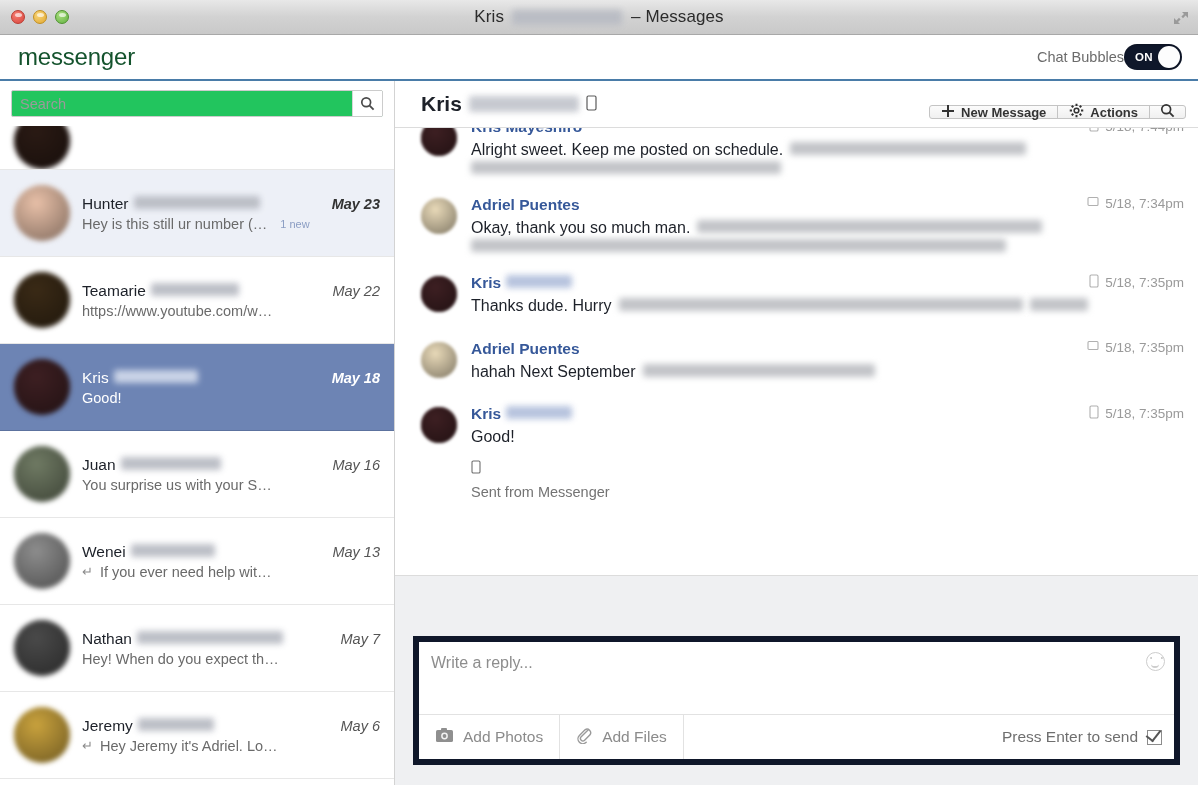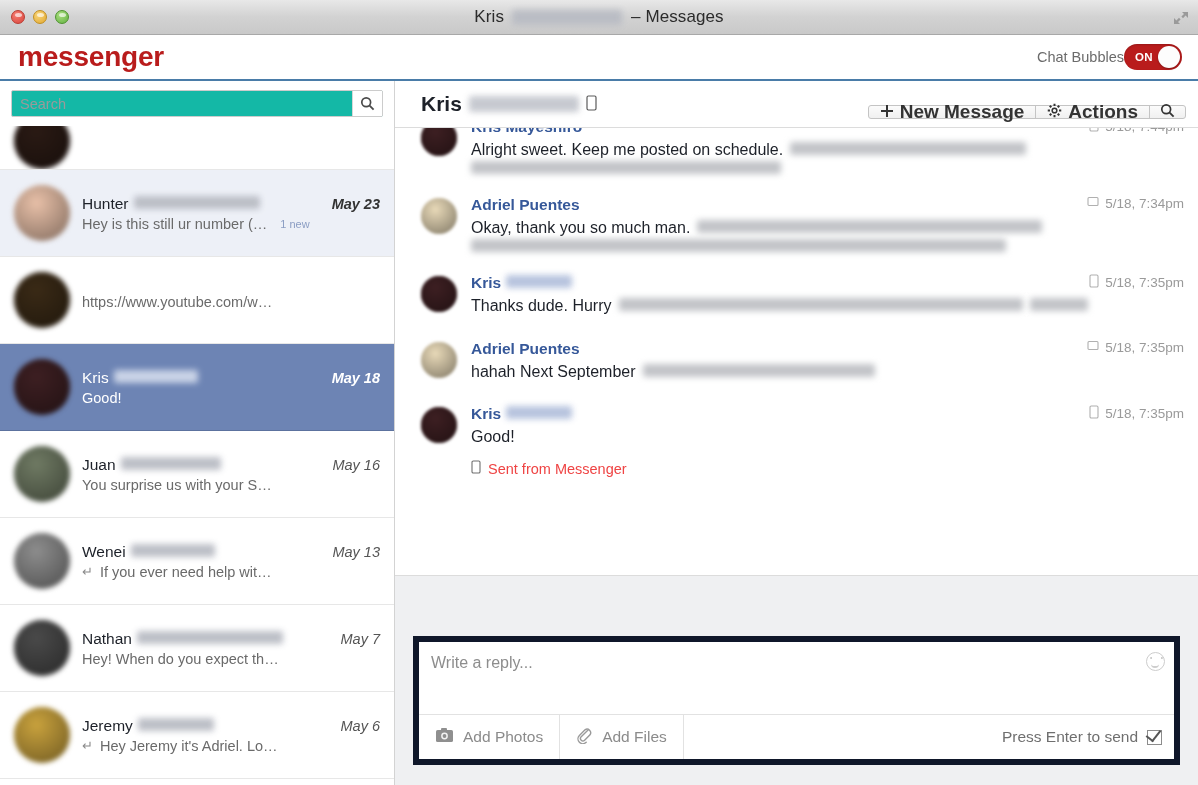--- a/index.html
+++ b/index.html
@@ -37,27 +37,27 @@
     display: flex; align-items: center; justify-content: center;
   }
 
   
   .appbar {
     height: 46px; display: flex; align-items: center;
     background: #fff; border-bottom: 2px solid #4a7ca8;
     padding: 0 16px 0 18px;
   }
   .wordmark {
-    font-size: 28px; color: #b91c1c; font-weight: 700; letter-spacing: -.2px;
+    font-size: 24px; color: #14532d; font-weight: 400; letter-spacing: -.2px;
   }
   .appbar-right { margin-left: auto; display: flex; align-items: center; }
   .cb-label { font-size: 14.5px; color: #6b6b6b; }
   .toggle {
     width: 58px; height: 26px; border-radius: 14px;
-    background: #b91c1c; position: relative; display: flex; align-items: center;
+    background: #0f172a; position: relative; display: flex; align-items: center;
     box-shadow: inset 0 1px 2px rgba(0,0,0,.18);
   }
   .toggle .on-text {
     position: absolute; left: 11px; font-size: 11.5px; font-weight: bold;
     color: #fff; letter-spacing: .4px;
   }
   .toggle .knob {
     position: absolute; right: 2px; width: 22px; height: 22px;
     border-radius: 50%; background: #fdfdfd;
     box-shadow: 0 1px 2px rgba(0,0,0,.3);
@@ -65,21 +65,21 @@
 
   
   .body-wrap { display: flex; height: calc(785px - 35px - 46px); }
   .sidebar { width: 395px; border-right: 1px solid #d3d3d3; background: #fff; position: relative; overflow: hidden; }
   .main { flex: 1; display: flex; flex-direction: column; background: #fff; position: relative; }
 
   
   .searchbar { padding: 9px 11px 8px 11px; background: #fff; }
   .searchbox {
     height: 27px; border: 1px solid #ccc; border-radius: 2px;
-    display: flex; align-items: stretch; background: #14b8a6;
+    display: flex; align-items: stretch; background: #22c55e;
   }
   .searchbox input {
     flex: 1; border: 0; outline: none; padding: 0 8px;
     font-size: 14.5px; color: #333; font-family: "Liberation Sans", sans-serif;
     background: transparent;
   }
   .searchbox input::placeholder { color: #9a9a9a; }
   .search-btn {
     width: 30px; border-left: 1px solid #d7d7d7;
     display: flex; align-items: center; justify-content: center;
@@ -134,21 +134,21 @@
   .conv-title {
     font-size: 21px; font-weight: bold; color: #1d2129;
     display: flex; align-items: center; gap: 7px;
   }
   .conv-title .blur-name { height: 16px; background: #c4c7ce; }
   .conv-actions { margin-left: auto; display: flex; align-items: stretch; height: 30px; }
   .btn {
     background: linear-gradient(to bottom,#fbfbfb,#f0f0f0);
     border: 1px solid #c4c4c4; margin-left: -1px;
     display: flex; align-items: center; gap: 6px;
-    padding: 0 11px; font-size: 19px; font-weight: bold; color: #333;
+    padding: 0 11px; font-size: 13px; font-weight: bold; color: #333;
     cursor: pointer; white-space: nowrap; margin-top: 16px;
   }
   .btn:first-child { border-radius: 3px 0 0 3px; }
   .btn:last-child  { border-radius: 0 3px 3px 0; padding: 0 10px; }
 
   
   .messages { flex: 1; overflow: hidden; padding: 0 14px 0 26px; position: relative; }
   .msg { display: flex; gap: 14px; padding: 14px 0 8px 0; position: relative; }
   .msg.clipped { padding-top: 0; margin-top: -10px; }
   .msg-av {
@@ -169,22 +169,22 @@
     display: inline-block; height: 13px; border-radius: 2px;
     background: #c2c4c8; filter: blur(3.4px);
   }
   .msg-meta {
     position: absolute; right: 0; top: 14px;
     font-size: 13.5px; color: #9a9a9a;
     display: flex; align-items: center; gap: 6px; white-space: nowrap;
   }
   .msg.clipped .msg-meta { top: 0; }
   .sent-from {
-    display: flex; align-items: flex-end; gap: 7px;
-    font-size: 14.5px; color: #ef4444; padding: 4px 0 10px 50px;
+    display: flex; align-items: flex-start; gap: 7px;
+    font-size: 14.5px; color: #737373; padding: 4px 0 10px 50px; flex-direction: column;
   }
 
   
   .composer-wrap {
     border-top: 1px solid #dcdcdc; background: #eff0f2;
     padding: 16px 18px 20px 18px;
   }
   .composer { border: 6px solid #0f172a; background: #fff; margin-top: 44px; }
   .composer-input {
     height: 72px; position: relative; padding: 12px 40px 0 12px;
@@ -299,20 +299,27 @@
               <span>Hey is this still ur number (…</span>
               <span class="new-badge">1 new</span>
             </div>
           </div>
         </div>
         <div class="thread">
           <div class="avatar">
             <span class="ph" style="background:radial-gradient(circle at 40% 32%, #3a2a16 0%, rgba(0,0,0,.55) 120%), #3a2a16;"></span>
           </div>
           <div class="thread-body">
+            <div class="thread-top">
+              <span class="thread-name">
+                <span>Teamarie</span>
+                <span class="blur-name" style="width:88px"></span>
+              </span>
+              <span class="thread-date">May 22</span>
+            </div>
             <div class="thread-snippet">
               <span>https://www.youtube.com/w…</span>
             </div>
           </div>
         </div>
         <div class="thread active">
           <div class="avatar">
             <span class="ph" style="background:radial-gradient(circle at 40% 32%, #3d1f22 0%, rgba(0,0,0,.55) 120%), #3d1f22;"></span>
           </div>
           <div class="thread-body">

